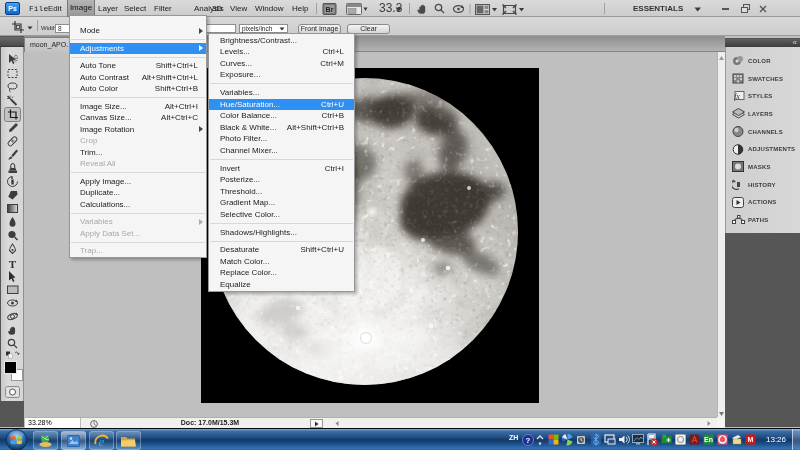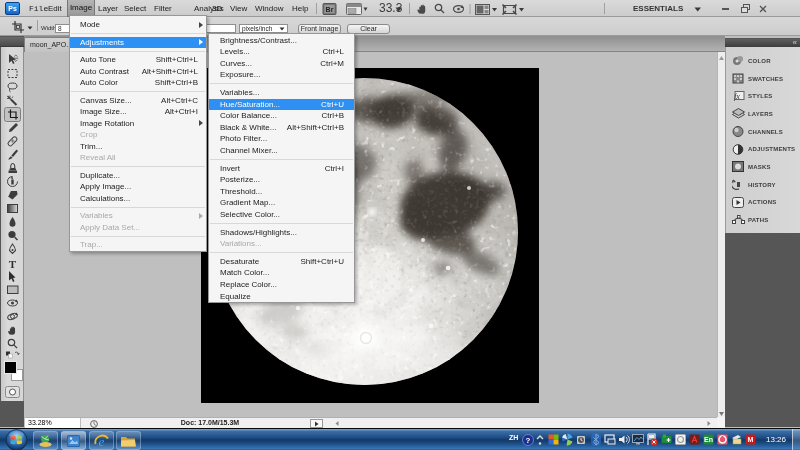--- a/index.html
+++ b/index.html
@@ -39,21 +39,21 @@
 
 #rightdock { left:725px; top:38px; width:75px; height:389px; background:#565656; }
 #panelhead { left:0; top:1px; width:75px; height:8px; background:linear-gradient(#5e5e5e,#3d3d3d); color:#ccc; font-size:8px; line-height:8px; text-align:right; padding-right:3px; }
 #panelbody { left:0; top:9px; width:75px; height:186px; background:linear-gradient(90deg,#cfcfcf,#d8d8d8); border-left:1px solid #9a9a9a; }
 .pitem { left:0; width:75px; height:17.7px; }
 .pic { position:absolute; left:6px; top:3px; }
 .plbl { position:absolute; left:22px; top:50%; transform:translateY(-50%); font-size:6px; font-weight:bold; color:#3c3c3c; letter-spacing:0.2px; }
 
 
 .menu { background:#f5f5f5; border:1px solid #979797; box-shadow:2px 2px 3px rgba(0,0,0,0.28); }
-#imgmenu { left:69px; top:15px; width:138px; padding-top:3px; }
+#imgmenu { left:69px; top:15px; width:138px; padding-top:9px; }
 #submenu { left:208px; top:32.5px; width:147px; padding-top:1px; }
 .mi { position:relative; font-size:8px; color:#1c1c1c; padding-left:10px; }
 #imgmenu .mi { height:11.5px; line-height:11.5px; }
 #submenu .mi { height:11.62px; line-height:11.62px; padding-left:11px; }
 .mi .sc { position:absolute; right:8px; top:0; }
 #submenu .mi .sc { right:10px; }
 .mi.dis { color:#a8a8a8; }
 .mi.hl { background:#2e90f2; color:#fff; }
 .sep { height:6px; position:relative; }
 .sep:after { content:''; position:absolute; left:1px; right:1px; top:2.5px; border-top:1px solid #d8d8d8; }
@@ -535,29 +535,29 @@
 
 <div class="abs menu" id="imgmenu">
   <div class="mi">Mode<span class="arr"></span></div>
   <div class="sep"></div>
   <div class="mi hl">Adjustments<span class="arr"></span></div>
   <div class="sep"></div>
   <div class="mi">Auto Tone<span class="sc">Shift+Ctrl+L</span></div>
   <div class="mi">Auto Contrast<span class="sc">Alt+Shift+Ctrl+L</span></div>
   <div class="mi">Auto Color<span class="sc">Shift+Ctrl+B</span></div>
   <div class="sep"></div>
+  <div class="mi">Image Size...<span class="sc">Alt+Ctrl+I</span></div>
   <div class="mi">Canvas Size...<span class="sc">Alt+Ctrl+C</span></div>
-  <div class="mi">Image Size...<span class="sc">Alt+Ctrl+I</span></div>
   <div class="mi">Image Rotation<span class="arr"></span></div>
   <div class="mi dis">Crop</div>
   <div class="mi">Trim...</div>
   <div class="mi dis">Reveal All</div>
   <div class="sep"></div>
+  <div class="mi">Apply Image...</div>
   <div class="mi">Duplicate...</div>
-  <div class="mi">Apply Image...</div>
   <div class="mi">Calculations...</div>
   <div class="sep"></div>
   <div class="mi dis">Variables<span class="arr"></span></div>
   <div class="mi dis">Apply Data Set...</div>
   <div class="sep"></div>
   <div class="mi dis">Trap...</div>
 </div>
 
 <div class="abs menu" id="submenu">
   <div class="mi">Brightness/Contrast...</div>
@@ -572,21 +572,20 @@
   <div class="mi">Photo Filter...</div>
   <div class="mi">Channel Mixer...</div>
   <div class="sep"></div>
   <div class="mi">Invert<span class="sc">Ctrl+I</span></div>
   <div class="mi">Posterize...</div>
   <div class="mi">Threshold...</div>
   <div class="mi">Gradient Map...</div>
   <div class="mi">Selective Color...</div>
   <div class="sep"></div>
   <div class="mi">Shadows/Highlights...</div>
-  <div class="mi dis">Variations...</div>
   <div class="sep"></div>
   <div class="mi">Desaturate<span class="sc">Shift+Ctrl+U</span></div>
   <div class="mi">Match Color...</div>
   <div class="mi">Replace Color...</div>
   <div class="mi">Equalize</div>
 </div>
 
 <div class="abs" id="taskbar">
   <svg class="abs" style="left:5px;top:0px;" width="23" height="22" viewBox="0 0 23 22">
     <defs>

